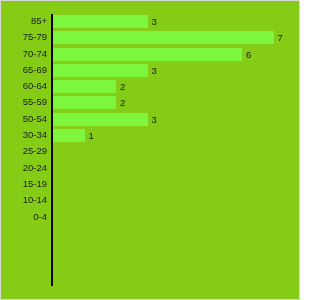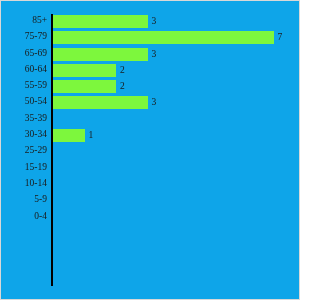--- a/index.html
+++ b/index.html
@@ -4,24 +4,24 @@
 <style>
   html, body {
     margin: 0;
     padding: 0;
     background: #ffffff;
   }
   #chart-root {
     position: relative;
     width: 300px;
     height: 300px;
-    background: #0ea5e9;
+    background: #84cc16;
     border: 1px solid #d8d8d8;
     box-sizing: border-box;
-    font-family: Liberation Serif, serif;
+    font-family: Liberation Sans, sans-serif;
     overflow: hidden;
     padding-left: 24px;
   }
   .plot-area {
     position: absolute;
     left: 0;
     top: 0;
     width: 300px;
     height: 300px;
   }
@@ -95,20 +95,27 @@
           </div>
         </div>
         <div class="bar-row">
           <div class="cat-label">75-79</div>
           <div class="bar-wrap">
             <div class="bar" style="width: 220.5px; background: rgb(125, 247, 61);"></div>
             <div class="bar-value">7</div>
           </div>
         </div>
         <div class="bar-row">
+          <div class="cat-label">70-74</div>
+          <div class="bar-wrap">
+            <div class="bar" style="width: 189px; background: rgb(125, 247, 61);"></div>
+            <div class="bar-value">6</div>
+          </div>
+        </div>
+        <div class="bar-row">
           <div class="cat-label">65-69</div>
           <div class="bar-wrap">
             <div class="bar" style="width: 94.5px; background: rgb(125, 247, 61);"></div>
             <div class="bar-value">3</div>
           </div>
         </div>
         <div class="bar-row">
           <div class="cat-label">60-64</div>
           <div class="bar-wrap">
             <div class="bar" style="width: 63px; background: rgb(125, 247, 61);"></div>
@@ -123,57 +130,51 @@
           </div>
         </div>
         <div class="bar-row">
           <div class="cat-label">50-54</div>
           <div class="bar-wrap">
             <div class="bar" style="width: 94.5px; background: rgb(125, 247, 61);"></div>
             <div class="bar-value">3</div>
           </div>
         </div>
         <div class="bar-row">
-          <div class="cat-label">35-39</div>
-          <div class="bar-wrap">
-            <div class="bar zero" style="width: 0px; background: rgb(125, 247, 61);"></div>
-          </div>
-        </div>
-        <div class="bar-row">
           <div class="cat-label">30-34</div>
           <div class="bar-wrap">
             <div class="bar" style="width: 31.5px; background: rgb(125, 247, 61);"></div>
             <div class="bar-value">1</div>
           </div>
         </div>
         <div class="bar-row">
           <div class="cat-label">25-29</div>
+          <div class="bar-wrap">
+            <div class="bar zero" style="width: 0px; background: rgb(125, 247, 61);"></div>
+          </div>
+        </div>
+        <div class="bar-row">
+          <div class="cat-label">20-24</div>
           <div class="bar-wrap">
             <div class="bar zero" style="width: 0px; background: rgb(125, 247, 61);"></div>
           </div>
         </div>
         <div class="bar-row">
           <div class="cat-label">15-19</div>
           <div class="bar-wrap">
             <div class="bar zero" style="width: 0px; background: rgb(125, 247, 61);"></div>
           </div>
         </div>
         <div class="bar-row">
           <div class="cat-label">10-14</div>
           <div class="bar-wrap">
             <div class="bar zero" style="width: 0px; background: rgb(125, 247, 61);"></div>
           </div>
         </div>
         <div class="bar-row">
-          <div class="cat-label">5-9</div>
-          <div class="bar-wrap">
-            <div class="bar zero" style="width: 0px; background: rgb(125, 247, 61);"></div>
-          </div>
-        </div>
-        <div class="bar-row">
           <div class="cat-label">0-4</div>
           <div class="bar-wrap">
             <div class="bar zero" style="width: 0px; background: rgb(125, 247, 61);"></div>
           </div>
         </div>
       </div>
   </div>
 </div>
 
 </body></html>

